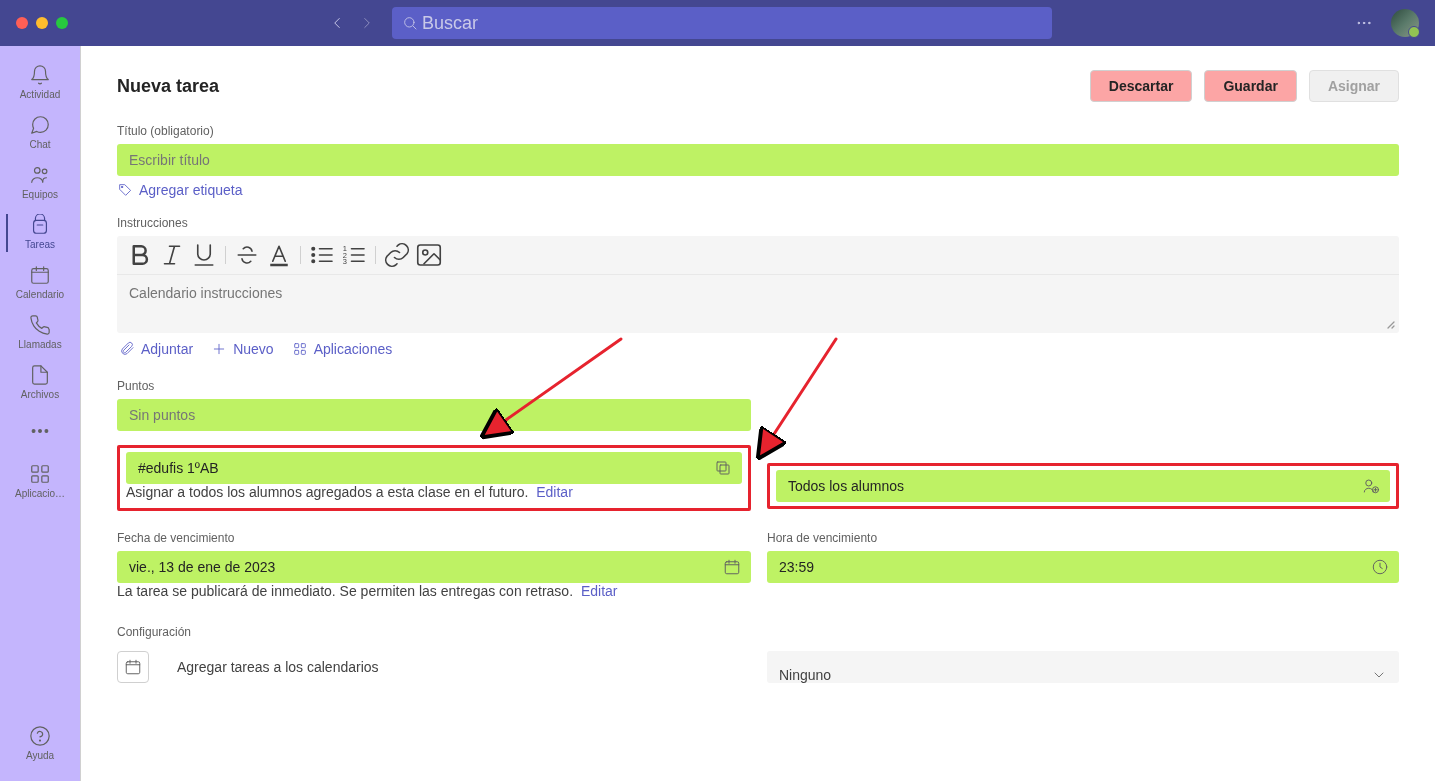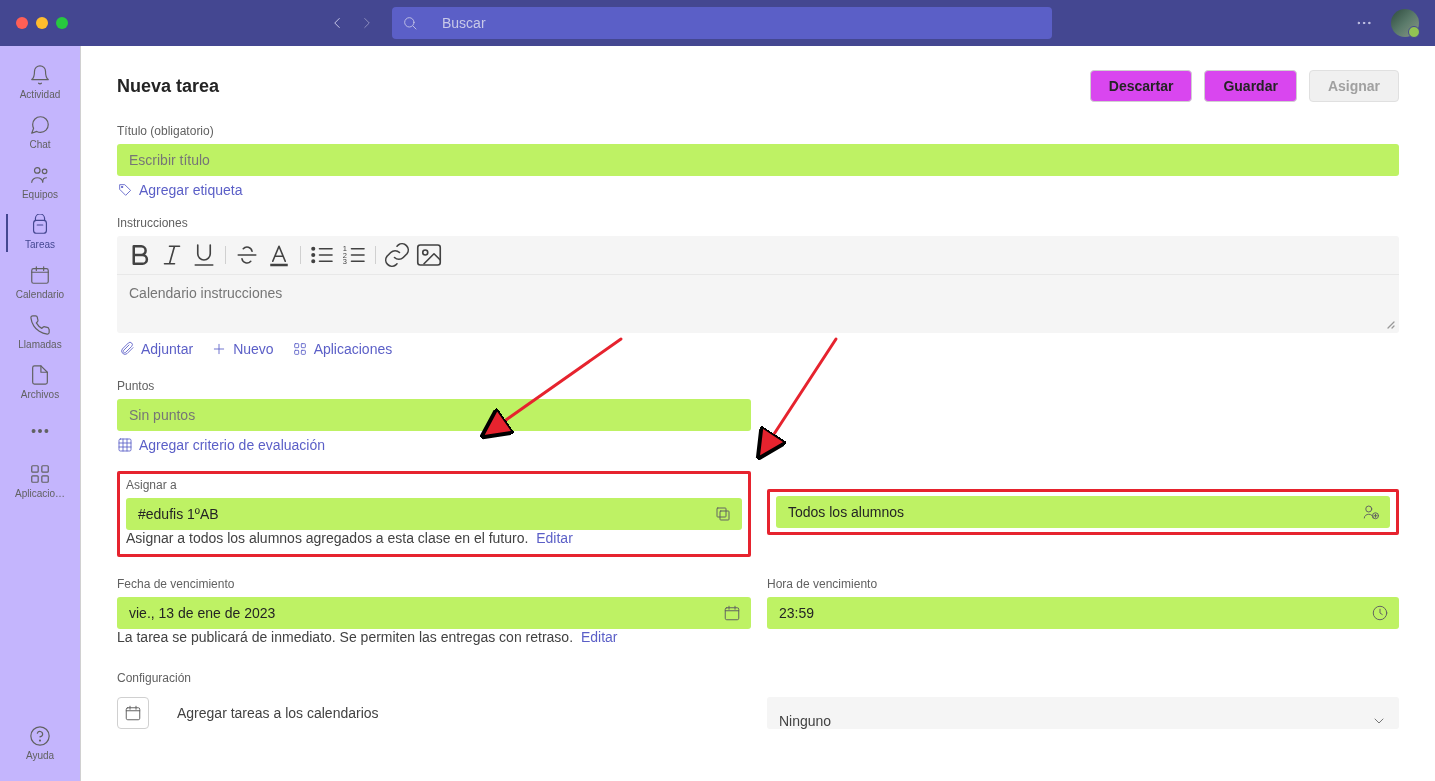--- a/index.html
+++ b/index.html
@@ -7,42 +7,42 @@
 .titlebar { height: 46px; background: #444791; display: flex; align-items: center; padding: 0 16px; }
 .traffic-lights { display: flex; gap: 8px; }
 .traffic-lights span { width: 12px; height: 12px; border-radius: 50%; display: block; }
 .tl-red { background: #ff5f56; }
 .tl-yellow { background: #ffbd2e; }
 .tl-green { background: #27c93f; }
 .nav-arrows { display: flex; gap: 12px; margin-left: 260px; margin-right: 16px; }
 .nav-arrows svg { width: 18px; height: 18px; }
 .search-bar { flex: 0 0 660px; height: 32px; background: #5b5fc7; border-radius: 4px; display: flex; align-items: center; padding: 0 10px; }
 .search-bar svg { width: 16px; height: 16px; }
-.search-bar input { background: transparent; border: none; outline: none; color: #000000; margin-left: 24px; flex: 1; font-size: 14px; }
+.search-bar input { background: transparent; border: none; outline: none; color: #000000; margin-left: 4px; flex: 1; font-size: 18px; }
 .search-bar input::placeholder { color: #c9c9e8; }
 .titlebar-right { margin-left: auto; display: flex; align-items: center; gap: 18px; }
 .titlebar-right svg { width: 18px; height: 18px; }
 .avatar { width: 28px; height: 28px; border-radius: 50%; background: linear-gradient(135deg,#2d4a3e,#5a7a6a,#8a9888); position: relative; }
 .avatar::after { content: ''; width: 10px; height: 10px; background: #92c353; border: 1.5px solid #444791; border-radius: 50%; position: absolute; bottom: -1px; right: -1px; }
 
 .app-body { display: flex; height: calc(781px - 46px); }
 .siderail { width: 81px; background: #c4b5fd; border-right: 1px solid #d0d0d0; display: flex; flex-direction: column; align-items: center; padding: 12px 0; }
 .siderail-item { width: 68px; display: flex; flex-direction: column; align-items: center; padding: 6px 0 8px; cursor: pointer; color: #616161; position: relative; }
 .siderail-item svg { width: 22px; height: 22px; margin-bottom: 3px; }
 .siderail-item span { font-size: 10px; }
 .siderail-item.active { color: #444791; }
 .siderail-item.active::before { content: ''; position: absolute; left: 0; top: 6px; bottom: 6px; width: 2px; background: #444791; }
 .siderail-spacer { flex: 1; }
 
 .main { flex: 1; background: #fff; overflow-y: auto; }
 .main-inner { padding: 24px 36px 60px; }
 .header-row { display: flex; align-items: center; margin-bottom: 22px; }
 .page-title { font-size: 18px; font-weight: 700; color: #242424; }
 .header-actions { margin-left: auto; display: flex; gap: 12px; }
-.btn { height: 32px; padding: 0 18px; border-radius: 4px; border: 1px solid #d0d0d0; background: #d946ef; font-size: 14px; cursor: pointer; color: #242424; font-weight: 600; }
+.btn { height: 32px; padding: 0 18px; border-radius: 4px; border: 1px solid #d0d0d0; background: #fca5a5; font-size: 14px; cursor: pointer; color: #242424; font-weight: 600; }
 .btn.primary-disabled { background: #f0f0f0; color: #a0a0a0; border-color: #e0e0e0; cursor: not-allowed; }
 
 .field-label { font-size: 12px; color: #616161; margin-bottom: 6px; }
 .field-input { width: 100%; height: 32px; padding: 0 12px; border: none; background: #bef264; border-radius: 3px; color: #242424; font-size: 14px; outline: none; }
 .field-input::placeholder { color: #767676; }
 .link-action { color: #5b5fc7; font-size: 14px; cursor: pointer; display: inline-flex; align-items: center; gap: 6px; }
 .link-action svg { width: 16px; height: 16px; }
 .mt-6 { margin-top: 6px; }
 .section { margin-bottom: 14px; }
 
@@ -305,29 +305,20 @@
                 <rect x="14" y="14" width="6" height="6" rx="1"></rect>
               </svg>
             <span>Aplicaciones</span>
           </span>
         </div>
       </div>
 
       <div class="section">
         <div class="field-label">Puntos</div>
         <input class="field-input" style="width: 634px;" placeholder="Sin puntos">
-        <div class="mt-6">
-          <span class="link-action">
-            <svg viewBox="0 0 24 24">
-                <rect x="3" y="3" width="18" height="18" rx="2"></rect>
-                <path d="M3 9h18M3 15h18M9 3v18M15 3v18"></path>
-              </svg>
-            <span>Agregar criterio de evaluación</span>
-          </span>
-        </div>
       </div>
 
       <svg class="arrow-svg" style="left:390px; top:288px; width:160px; height:110px;" viewBox="0 0 160 110">
         <defs>
             <marker id="ah1" markerWidth="10" markerHeight="10" refX="8" refY="5" orient="auto">
               <polygon points="0,0 10,5 0,10" fill="#e6232e"></polygon>
             </marker>
           </defs>
         <line x1="150" y1="5" x2="15" y2="100" stroke="#e6232e" stroke-width="3" marker-end="url(#ah1)"></line>
       </svg>
@@ -336,21 +327,20 @@
             <marker id="ah2" markerWidth="10" markerHeight="10" refX="8" refY="5" orient="auto">
               <polygon points="0,0 10,5 0,10" fill="#e6232e"></polygon>
             </marker>
           </defs>
         <line x1="90" y1="5" x2="15" y2="120" stroke="#e6232e" stroke-width="3" marker-end="url(#ah2)"></line>
       </svg>
 
       <div class="row-2col" style="margin-bottom:20px;">
         <div class="col-left">
           <div class="highlight-box-left">
-            <div class="field-label">Asignar a</div>
             <div class="assign-field">
               <input class="field-input" style="padding-right: 34px;" value="#edufis 1ºAB">
               <svg class="trail-icon" viewBox="0 0 24 24" width="18" height="18">
                   <rect x="4" y="4" width="12" height="12" rx="1"></rect>
                   <rect x="8" y="8" width="12" height="12" rx="1"></rect>
                 </svg>
             </div>
             <div class="helper-row">
               <span>Asignar a todos los alumnos agregados a esta clase en el futuro.</span>
               <span class="edit-link">Editar</span>

